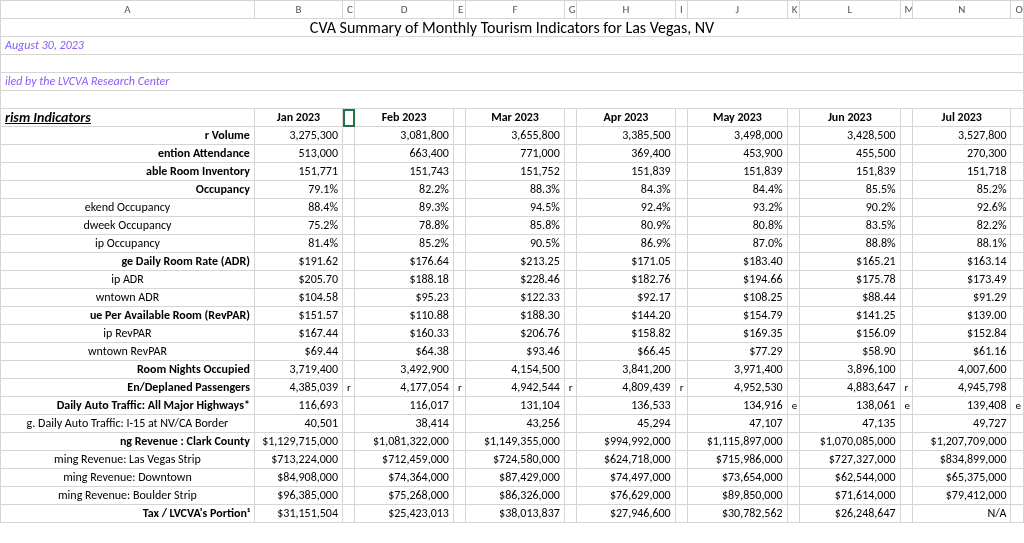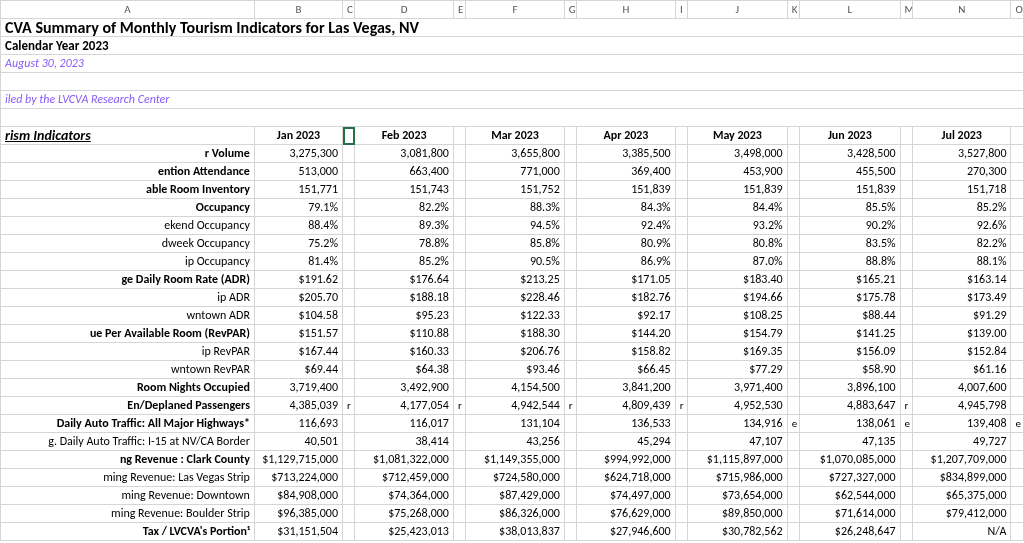--- a/index.html
+++ b/index.html
@@ -39,27 +39,27 @@
   col.cA  { width: 245px; }
   col.cB  { width: 85px; }
   col.cm  { width: 12px; } 
   col.cD  { width: 95px; }
   col.cF  { width: 95px; }
   col.cH  { width: 95px; }
   col.cJ  { width: 96px; }
   col.cL  { width: 97px; }
   col.cN  { width: 95px; }
   
-  .title1 { font-weight: bold; font-size: 16px; }
+  .title1 { font-weight: normal; font-size: 16px; text-align: center; }
   .title2 { font-weight: bold; font-size: 13px; }
   .italicblue { font-style: italic; color: #8b5cf6; }
   .sectionhdr { font-weight: bold; font-size: 14px; text-decoration: underline; font-style: italic; }
   .monthhdr { font-weight: bold; text-align: center; }
   .label-bold { font-weight: bold; text-align: right; }
-  .label { text-align: right; }
+  .label { text-align: center; }
   .num { text-align: right; }
   .marker { text-align: left; font-size: 11px; color:#000; padding-left:2px;}
   
   td.sel { outline: 2px solid #217346; outline-offset:-2px; }
 </style>
 </head>
 <body>
 
 <table class="grid">
   <colgroup>
@@ -96,23 +96,20 @@
     <th>L</th>
     <th>M</th>
     <th>N</th>
     <th>O</th>
   </tr>
 
   <tr>
     <td class="title1" colspan="15">CVA Summary of Monthly Tourism Indicators for Las Vegas, NV</td>
   </tr>
 
-  <tr>
-    <td class="title2" colspan="15">Calendar Year 2023</td>
-  </tr>
 
   <tr>
     <td class="italicblue" colspan="15">August 30, 2023</td>
   </tr>
 
   <tr>
         <td colspan="15"></td>
       </tr>
 
   <tr>

